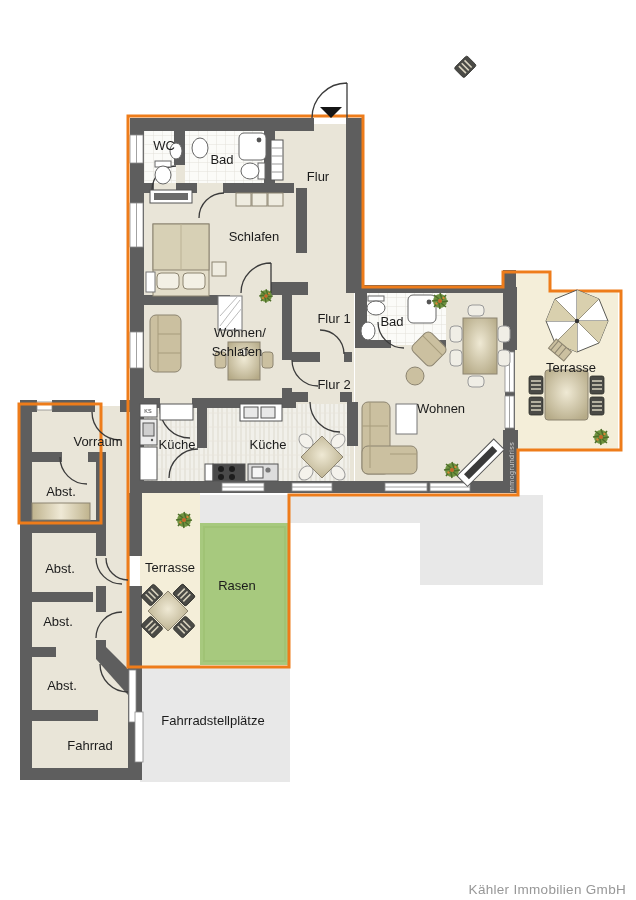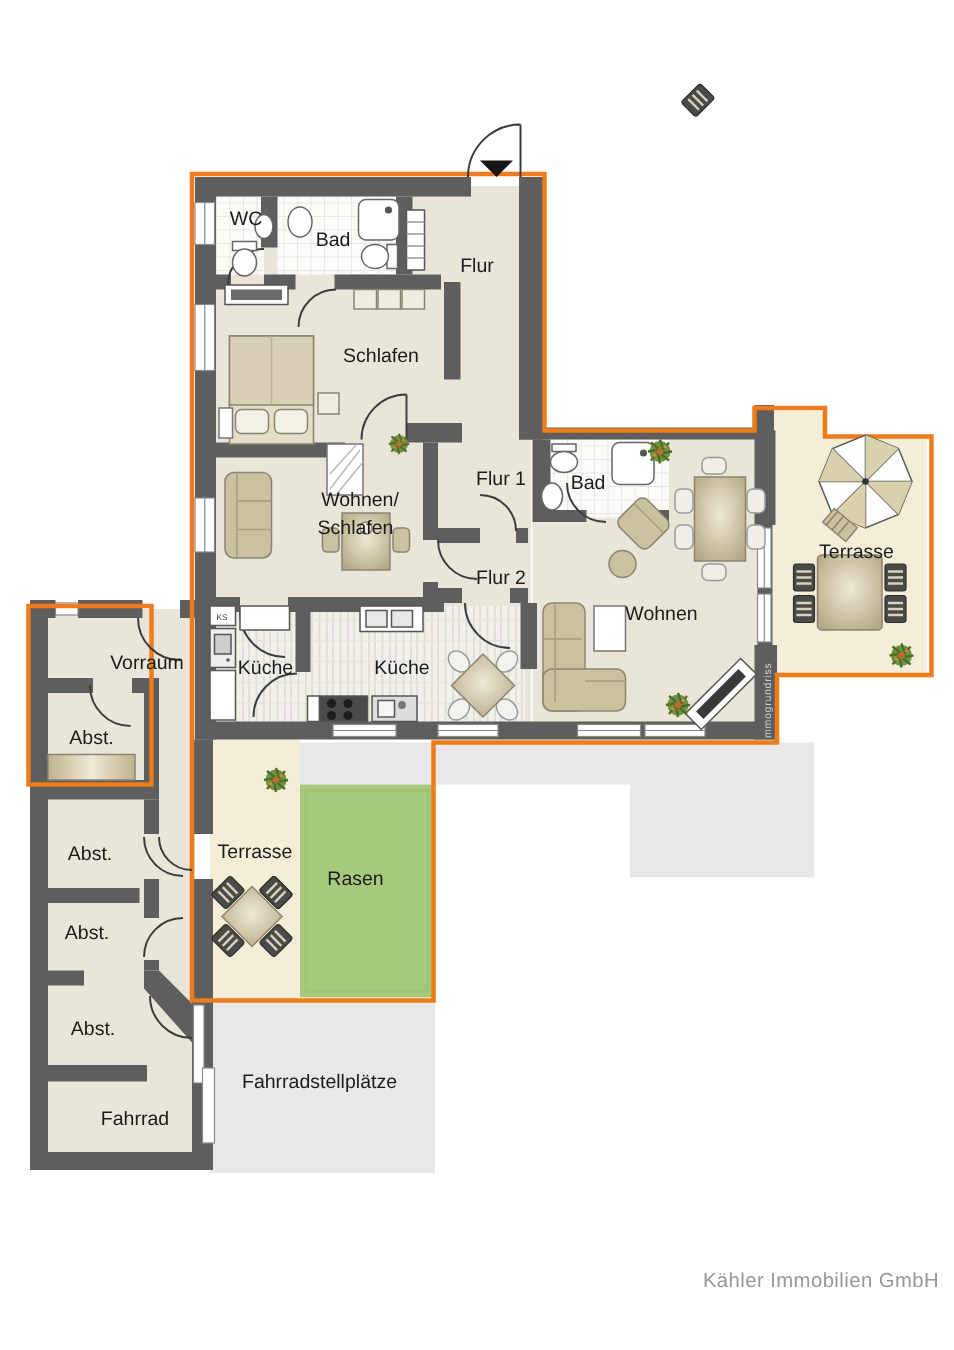--- a/index.html
+++ b/index.html
@@ -2,21 +2,21 @@
 <html><head>
 <meta charset="utf-8">
 <style>
   html,body{margin:0;padding:0;background:#fff;}
   #stage{position:relative;width:636px;height:900px;background:#ffffff;overflow:hidden;
          font-family:"Liberation Sans",sans-serif;}
   #plan{position:absolute;left:0;top:0;}
   .room-label{font-family:"Liberation Sans",sans-serif;font-size:13px;fill:#1b1b1b;}
   .small-label{font-family:"Liberation Sans",sans-serif;font-size:5.5px;fill:#333;}
   .watermark{font-family:"Liberation Sans",sans-serif;font-size:7px;fill:#cfcfcf;letter-spacing:.5px;}
-  #footer{position:absolute;right:10px;top:846px;font-size:13.5px;color:#979797;
+  #footer{position:absolute;right:10px;top:882px;font-size:13.5px;color:#979797;
           text-shadow:1px 1px 0 #ffffff;letter-spacing:.3px;padding-left:20px;}
 </style>
 </head>
 <body>
 
 <div id="stage">
 <svg id="plan" width="636" height="900" viewBox="0 0 636 900">
   <defs>
     <pattern id="tiles" width="9" height="9" patternUnits="userSpaceOnUse">
       <rect width="9" height="9" fill="#FBFBF8"></rect>

